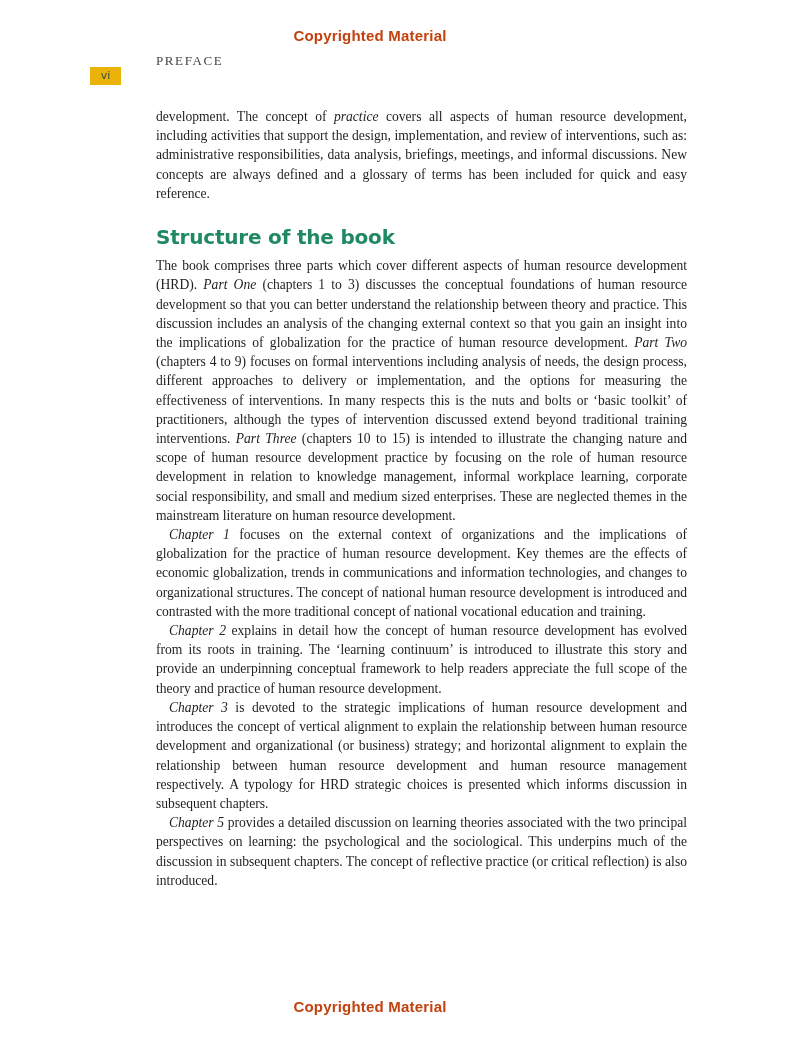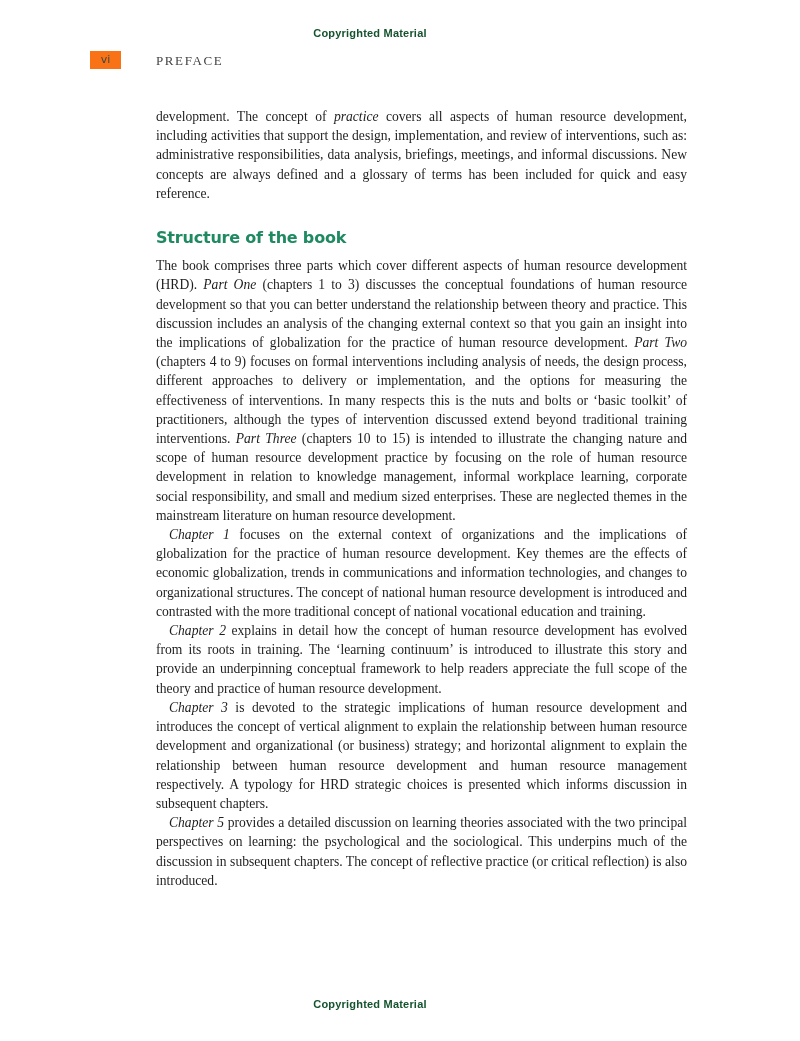--- a/index.html
+++ b/index.html
@@ -1,45 +1,45 @@
 <!DOCTYPE html>
 <html><head>
   <meta charset="utf-8">
   <style>
     html, body { margin: 0; padding: 0; background: #ffffff; }
     body { width: 800px; height: 1041px; position: relative; overflow: hidden; }
     .watermark {
       position: absolute; left: 0; width: 740px; text-align: center;
       font-family: "Liberation Sans", sans-serif; font-weight: bold;
-      font-size: 11px; color: #14532d; letter-spacing: 0.2px;
+      font-size: 15px; color: #c2410c; letter-spacing: 0.2px;
     }
     .wm-top { top: 27px; }
     .wm-bottom { top: 998px; }
     .folio {
-      position: absolute; left: 90px; top: 51px; width: 31px; height: 18px;
-      background: #f97316; color: #3b4a45;
+      position: absolute; left: 90px; top: 67px; width: 31px; height: 18px;
+      background: #eab308; color: #3b4a45;
       font-family: "DejaVu Sans", sans-serif; font-size: 11px;
       text-align: center; line-height: 18px;
     }
     .running-head {
       position: absolute; left: 156px; top: 53px;
       font-family: "Liberation Serif", serif; font-size: 13px;
       letter-spacing: 1.6px; color: #444;
     }
     .content {
       position: absolute; left: 156px; top: 107px; width: 531px;
       font-family: "Liberation Serif", serif; font-size: 13.6px;
       line-height: 19.2px; color: #1e1e1e; text-align: justify;
     }
     .content p { margin: 0; }
     .content p.indent { text-indent: 13px; font-family: Liberation Serif, serif; }
     .content em { font-style: italic; }
     h2.section-heading {
       font-family: "DejaVu Sans", sans-serif; font-weight: bold;
-      font-size: 16px; color: #1f8a62; margin: 25px 0 9px 0;
+      font-size: 20px; color: #1f8a62; margin: 25px 0 9px 0;
       letter-spacing: -0.2px;
     }
   </style>
 </head>
 <body>
 
 <div class="watermark wm-top">Copyrighted Material</div>
 
 <div class="folio">vi</div>
 <div class="running-head">PREFACE</div>

